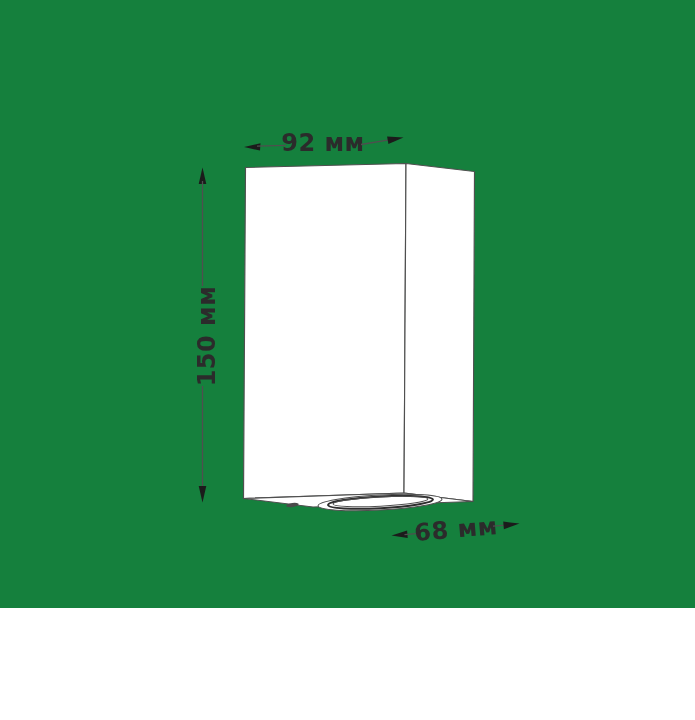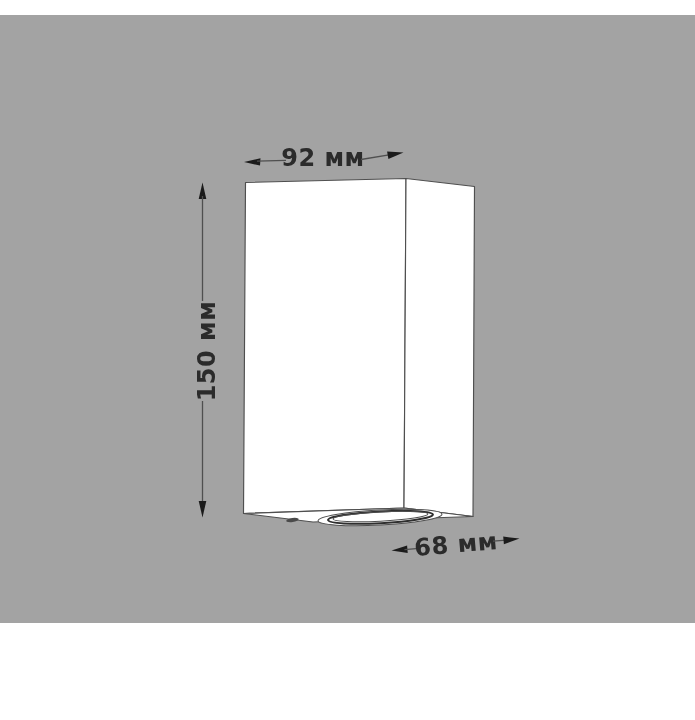--- a/index.html
+++ b/index.html
@@ -4,23 +4,22 @@
 <style>
   html, body {
     margin: 0;
     padding: 0;
     background: #ffffff;
   }
   .canvas {
     position: relative;
     width: 695px;
     height: 608px;
-    background: #a3a3a3;
+    background: #15803d;
     overflow: hidden;
-    margin-top: 15px;
   }
   svg {
     display: block;
   }
   .edge {
     fill: #ffffff;
     stroke: #4f4f4f;
     stroke-width: 1.15;
     stroke-linejoin: round;
   }

